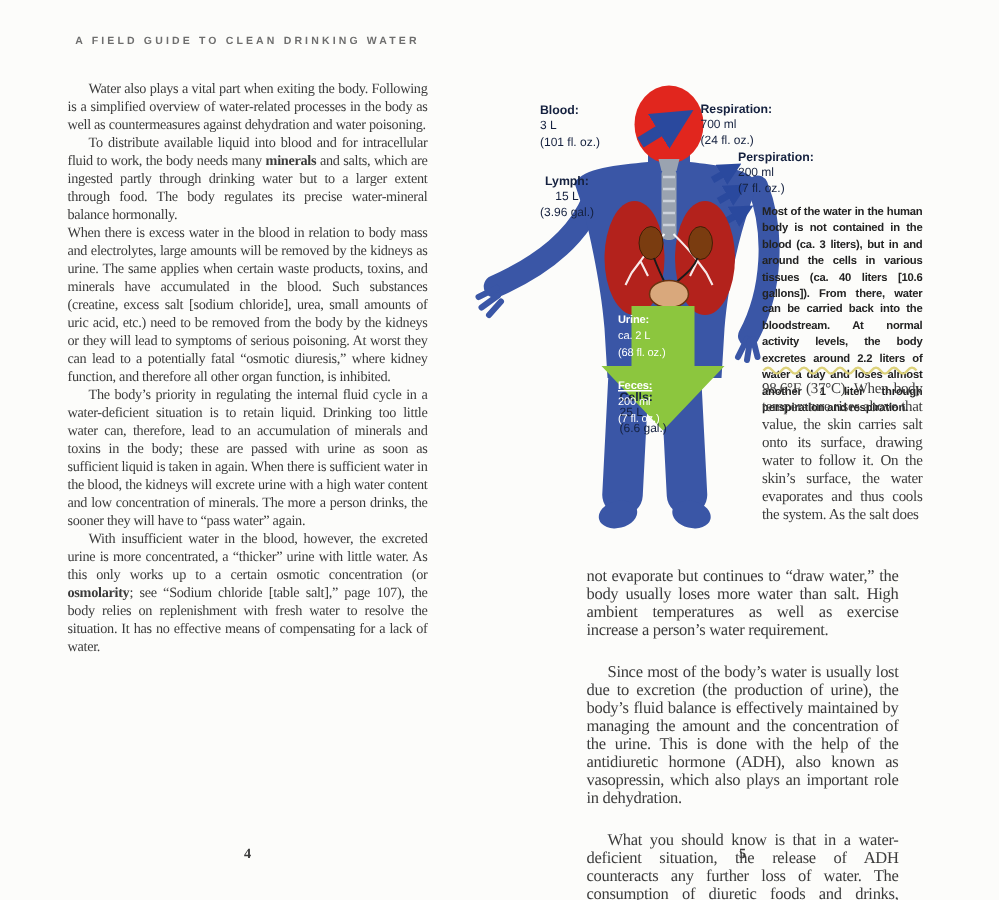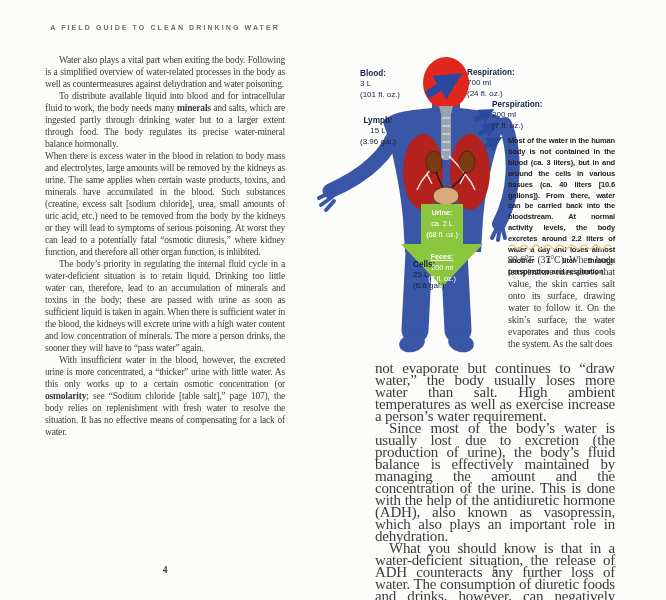--- a/index.html
+++ b/index.html
@@ -33,39 +33,39 @@
   
   .page-right{position:absolute;left:333px;top:16px;width:333px;height:540px;}
   .figure-svg{position:absolute;left:-18px;top:38px;width:216px;height:312px;}
   .dg-label{
     position:absolute;font-family:"Liberation Sans",sans-serif;
     font-size:8px;line-height:10.4px;color:var(--label-navy,#15213f);
     white-space:nowrap;
   }
   .dg-label .t{font-weight:700;font-size:8.2px;}
   .arrow-label{
-    position:absolute;left:79px;top:192px;width:60px;text-align:center;
+    position:absolute;left:79px;top:192px;width:60px;
     font-family:"Liberation Sans",sans-serif;font-size:7.4px;line-height:10.8px;
     color:#fff;letter-spacing:-0.1px;
   }
   .arrow-label .t{font-weight:700;}
   .arrow-label .block2{margin-top:12px;text-decoration:underline;}
   .callout{
     position:absolute;left:175px;top:120px;width:107px;
     font-family:"Liberation Sans",sans-serif;font-size:7.5px;font-weight:600;
     line-height:10.9px;letter-spacing:-0.15px;text-align:justify;color:#222;
   }
   .wavy{position:absolute;left:175px;top:227px;}
   .narrow98{
     position:absolute;left:175px;top:238px;width:107px;
     font-size:10px;line-height:12px;letter-spacing:-0.2px;text-align:justify;
   }
   .right-flow{position:absolute;left:42px;top:346px;width:240px;}
   .right-flow p{
-    margin:0;font-size:15px;line-height:12px;letter-spacing:-0.2px;
+    margin:16px;font-size:11px;line-height:12px;letter-spacing:-0.2px;
     text-align:justify;text-indent:14px;
   }
   .right-flow p.no-indent{text-indent:0;}
 </style>
 </head>
 <body>
 
 <div class="spread">
 
   <div class="page-left-col">

